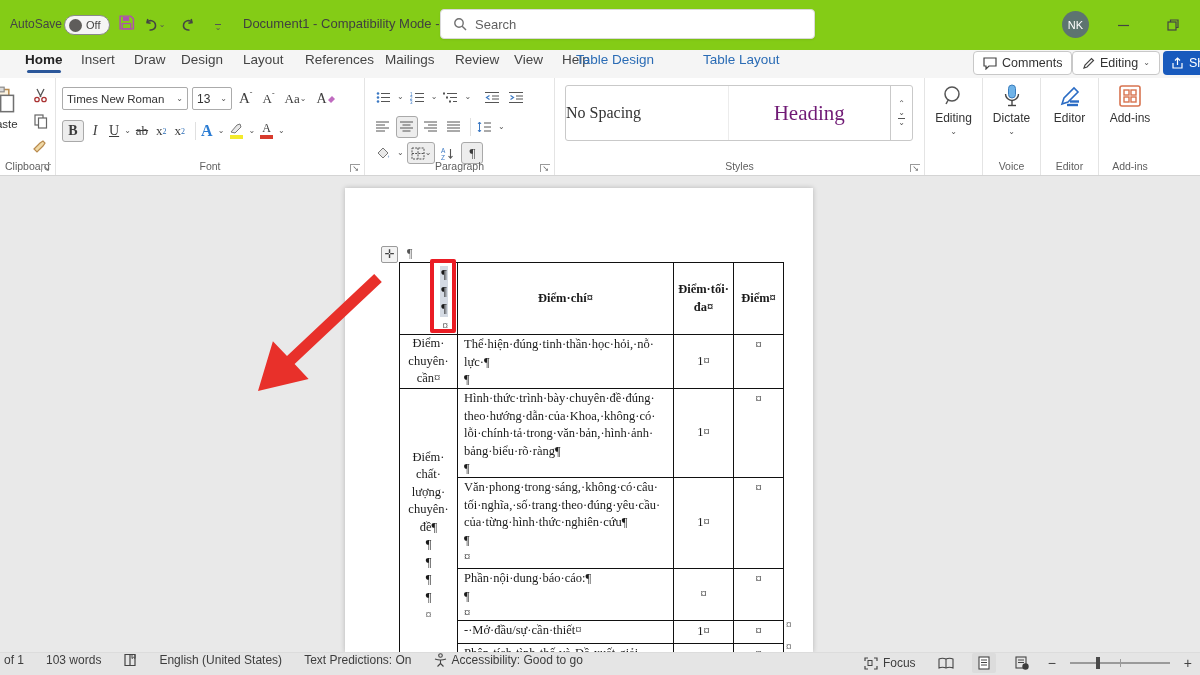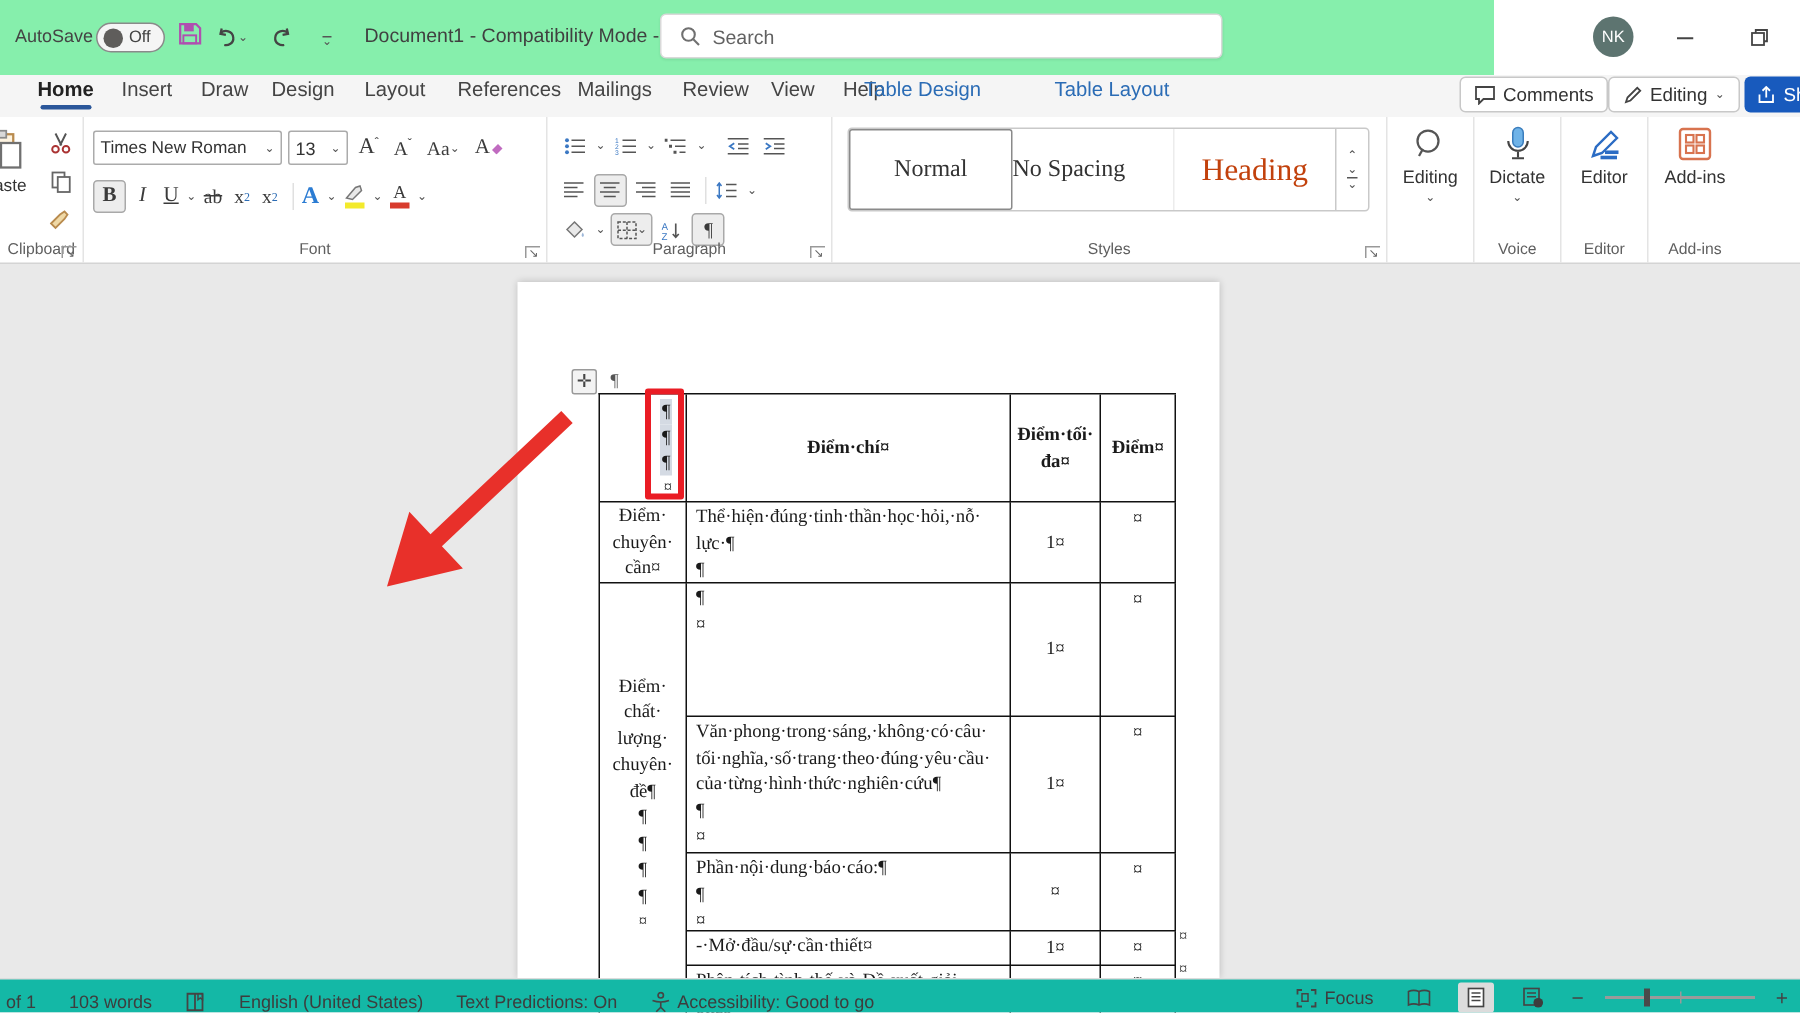--- a/index.html
+++ b/index.html
@@ -1,20 +1,20 @@
 <!DOCTYPE html>
 <html><head>
 <meta charset="utf-8">
 <style>
 *{margin:0;padding:0;box-sizing:border-box}
 html,body{width:1200px;height:675px}
 body{position:relative;overflow:hidden;font-family:"Liberation Sans",sans-serif;background:#fff;color:#333}
 svg{display:block}
 
-.titlebar{position:absolute;left:0;top:0;width:996px;height:50px;background:#86efac}
+.titlebar{position:absolute;left:0;top:0;width:1200px;height:50px;background:#84cc16}
 .tb-abs{position:absolute;display:flex;align-items:center}
 .autosave-lbl{font-size:12px;color:#444}
 .toggle{width:46px;height:20px;border:1px solid #8a8a8a;border-radius:10px;background:#f5f5f5;display:flex;align-items:center;padding:0 4px;gap:4px}
 .knob{width:13px;height:13px;border-radius:50%;background:#5f5d5b}
 .toggle-state{font-size:11px;color:#444}
 .qat-btn{width:24px;height:24px;display:flex;align-items:center;justify-content:center;color:#444}
 .doc-title{font-size:13px;color:#404040;white-space:nowrap}
 .searchbox{position:absolute;left:440px;top:9px;width:375px;height:30px;background:#fff;border:1px solid #d9d9d9;border-radius:4px;box-shadow:0 1px 2px rgba(0,0,0,.08);display:flex;align-items:center;padding-left:12px;gap:8px}
 .search-text{font-size:13px;color:#616161}
 .avatar{position:absolute;left:1062px;top:11px;width:27px;height:27px;border-radius:50%;background:#5d7470;color:#fff;font-size:11px;display:flex;align-items:center;justify-content:center}
@@ -55,21 +55,21 @@
 .crit span{display:block}
 .crit .ln0{text-align:justify}
 .lblcell{display:flex;flex-direction:column;align-items:center;justify-content:center;text-align:center;padding:0 3px}
 .lblcell span{display:block}
 .score{padding-top:2px;text-align:center}
 .rowend{position:absolute;font-family:"Liberation Serif",serif;font-size:11px;color:#333}
 .annotext{position:absolute;left:84px;top:241px;font-size:24.5px;font-weight:800;letter-spacing:.3px;color:#e8302a;white-space:nowrap}
 .annobox{position:absolute;left:85px;top:71px;width:26px;height:74px;border:4px solid #ea1c24;border-radius:2px}
 .arrowsvg{position:absolute;left:0;top:0;pointer-events:none}
 
-.statusbar{position:absolute;left:0;top:652px;width:1200px;height:23px;background:#14b8a6;border-top:1px solid #dcdcdc;display:flex;align-items:flex-end;font-size:12px;color:#3d3d3d;padding:0 8px 0 4px;gap:0}
+.statusbar{position:absolute;left:0;top:652px;width:1200px;height:23px;background:#e5e5e5;border-top:1px solid #dcdcdc;display:flex;align-items:flex-start;font-size:12px;color:#3d3d3d;padding:0 8px 0 4px;gap:0}
 .sitem{display:flex;align-items:center;gap:5px;margin-right:22px;white-space:nowrap}
 .sright{margin-left:auto;display:flex;align-items:center;gap:14px}
 .viewbtn{width:24px;height:20px;display:flex;align-items:center;justify-content:center;border-radius:2px}
 .viewbtn.active{background:#dcdcdc}
 .zoomtrack{position:relative;width:100px;height:2px;background:#9a9a9a}
 .zoomtrack .tick{position:absolute;left:50px;top:-3px;width:1px;height:8px;background:#9a9a9a}
 .zoomtrack .thumb{position:absolute;left:26px;top:-5px;width:4px;height:12px;background:#4a4a4a}
 .zs{font-size:14px;color:#444}
 </style>
 </head>
@@ -387,28 +387,25 @@
           </svg>
         </span>
       <span class="mini boxed serif" style="width:22px;font-size:13px">¶</span>
     </div>
     <span class="glabel">Paragraph</span>
     <span class="launcher">↘</span>
   </div>
 
   <div class="rgroup" style="left:555px;width:370px">
     <div style="position:absolute;left:10px;top:7px;width:348px;height:56px;border:1px solid #c9c9c9;border-radius:3px;background:#fff;display:flex">
-      <span style="flex:1;border:1.5px solid #8a8a8a;border-radius:2px;display:flex;align-items:center;justify-content:center" class="serif">
-          <span style="font-size:16px">Normal</span>
-        </span>
       <span style="flex:1;display:flex;align-items:center;justify-content:flex-start;border-right:1px solid #ececec" class="serif">
           <span style="font-size:16px">No Spacing</span>
         </span>
       <span style="flex:1;display:flex;align-items:center;justify-content:center" class="serif">
-          <span style="font-size:21px;color:#c2410c">Heading</span>
+          <span style="font-size:21px;color:#701a75">Heading</span>
         </span>
       <span style="width:22px;border-left:1px solid #c9c9c9;display:flex;flex-direction:column;align-items:center;justify-content:center;gap:1px">
           <span class="chev">⌃</span>
           <span class="chev">⌄</span>
           <span class="chev" style="border-top:1px solid #555">⌄</span>
         </span>
     </div>
     <span class="glabel">Styles</span>
     <span class="launcher">↘</span>
   </div>
@@ -494,20 +491,21 @@
       <div class="cell lblcell" style="grid-column:1;grid-row:3/8">
         <span>Điểm·​chất·​lượng·​chuyên·​đề¶</span>
           <span>¶</span>
           <span>¶</span>
           <span>¶</span>
           <span>¶</span>
           <span style="font-size:11px">¤</span>
       </div>
 
       <div class="cell crit" style="grid-area:3/2">
+        <span class="ln0">Hình·​thức·​trình·​bày·​chuyên·​đề·​đúng·​theo·​hướng·​dẫn·​của·​Khoa,·​không·​có·​lỗi·​chính·​tả·​trong·​văn·​bản,·​hình·​ảnh·​bảng·​biểu·​rõ·​ràng¶</span>
           <span>¶</span>
           <span>¤</span>
       </div>
       <div class="cell vc" style="grid-area:3/3">1¤</div>
       <div class="cell score" style="grid-area:3/4">¤</div>
 
       <div class="cell crit" style="grid-area:4/2">
         <span class="ln0">Văn·​phong·​trong·​sáng,·​không·​có·​câu·​tối·​nghĩa,·​số·​trang·​theo·​đúng·​yêu·​cầu·​của·​từng·​hình·​thức·​nghiên·​cứu¶</span>
           <span>¶</span>
           <span>¤</span>

